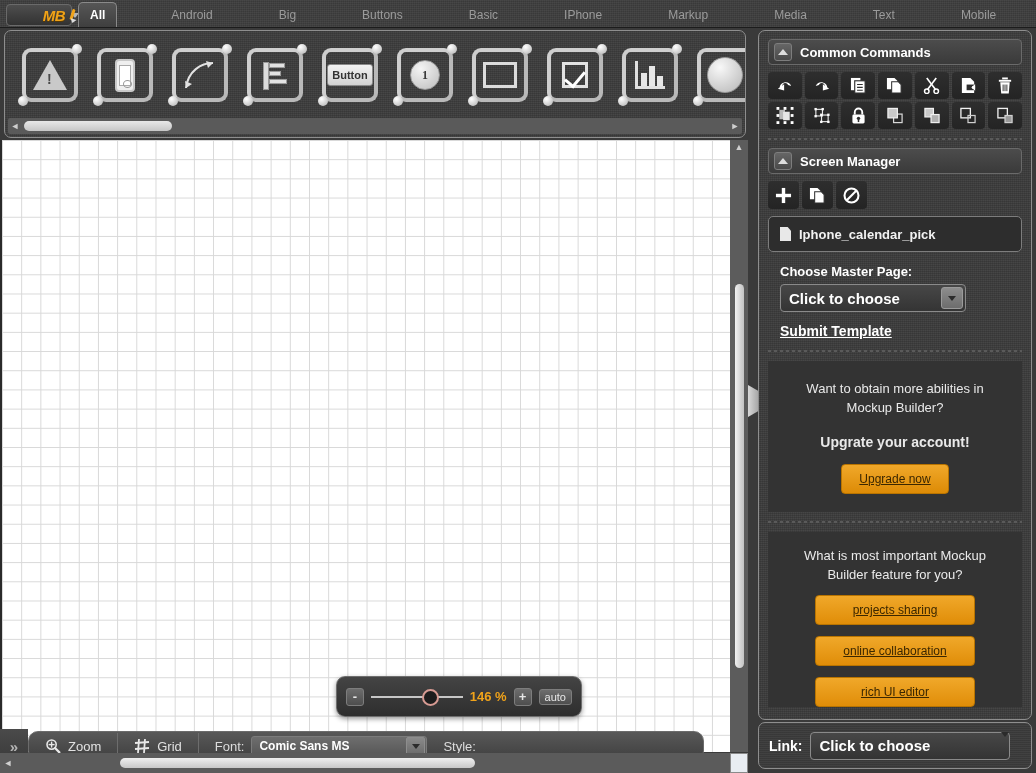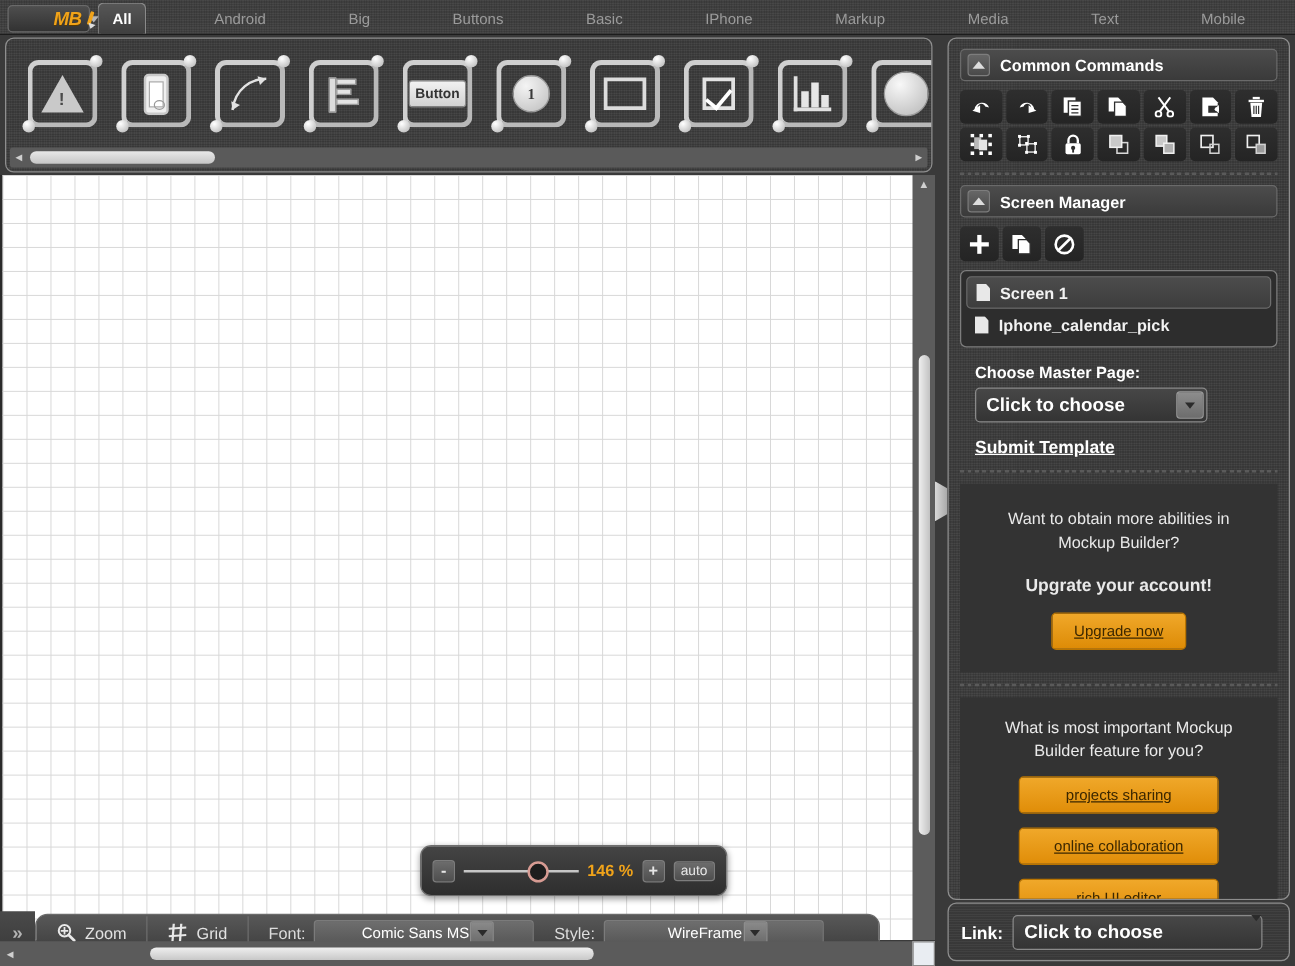--- a/index.html
+++ b/index.html
@@ -278,22 +278,22 @@
   .bb-item {
     display: flex; align-items: center; gap: 7px; padding: 0 16px; height: 28px;
     color: #e2e2e2; font-size: 13px;
   }
   .bb-sep { width: 1px; height: 26px; background: #6d6d6d; }
   .bb-label { color: #dcdcdc; font-size: 13px; padding-left: 16px; padding-right: 7px; }
   .bb-select {
     height: 21px; width: 176px; display: flex; align-items: center;
     background: linear-gradient(#6e6e6e, #565656);
     border: 1px solid #7b7b7b; border-radius: 3px;
-    color: #fff; font-size: 12px; font-weight: normal; padding-left: 7px;
-    justify-content: center;
+    color: #fff; font-size: 12px; font-weight: bold; padding-left: 7px;
+    justify-content: space-between;
   }
   .bb-select .dd {
     width: 19px; height: 19px; margin: 0 1px;
     background: linear-gradient(#8a8a8a, #6a6a6a);
     border: 1px solid #8d8d8d; border-radius: 2px;
     display: flex; align-items: center; justify-content: center;
   }
   .dd-caret {
     width: 0; height: 0; border-left: 4px solid transparent;
     border-right: 4px solid transparent; border-top: 5px solid #2b2b2b;
@@ -700,26 +700,20 @@
 
     <span class="bb-label">Font:</span>
     <div class="bb-select">
       <span>Comic Sans MS</span>
       <span class="dd">
           <span class="dd-caret"></span>
         </span>
     </div>
 
     <span class="bb-label">Style:</span>
-    <div class="bb-select">
-      <span>WireFrame</span>
-      <span class="dd">
-          <span class="dd-caret"></span>
-        </span>
-    </div>
 
   </div>
 </div>
 
 <div id="bottom-hsb">
   <span class="arr">◄</span>
   <div class="thumb"></div>
   <div class="track"></div>
   <span class="arr">►</span>
 </div>
@@ -879,24 +873,20 @@
     </div>
     <div class="sm-tool">
       <svg width="17" height="17" viewBox="0 0 18 18">
           <circle cx="9" cy="9" r="7.4" fill="none" stroke="#fff" stroke-width="2.2"></circle>
           <line x1="4" y1="14" x2="14" y2="4" stroke="#fff" stroke-width="2.2"></line>
         </svg>
     </div>
   </div>
 
   <div id="screen-list">
-    <div class="screen-item selected">
-      <span class="doc-ic"></span>
-      <span>Screen 1</span>
-    </div>
     <div class="screen-item">
       <span class="doc-ic"></span>
       <span>Iphone_calendar_pick</span>
     </div>
   </div>
 
   <div class="field-label">Choose Master Page:</div>
   <div class="choose-select">
     <span>Click to choose</span>
     <span class="dd2">

